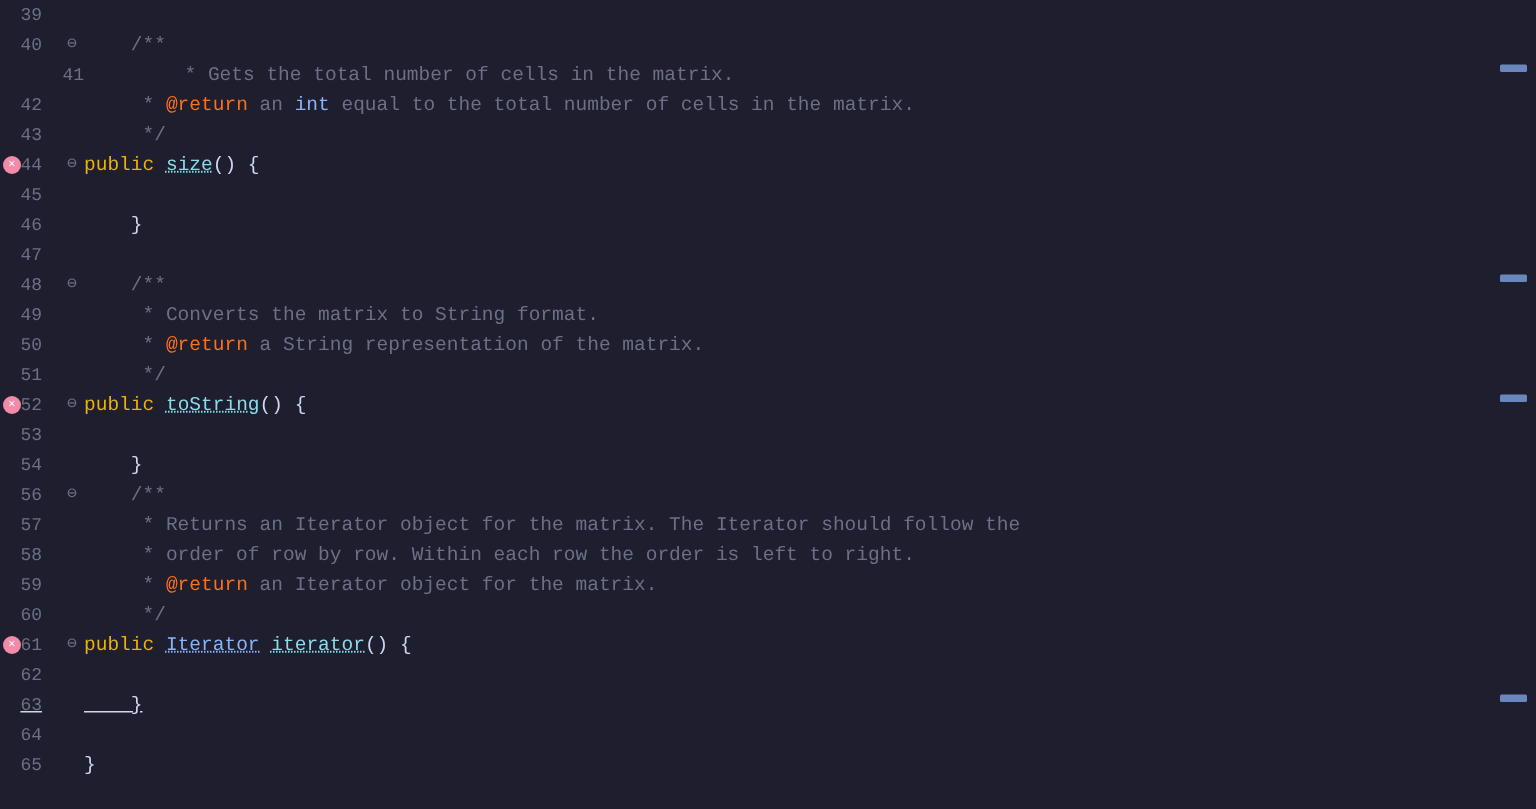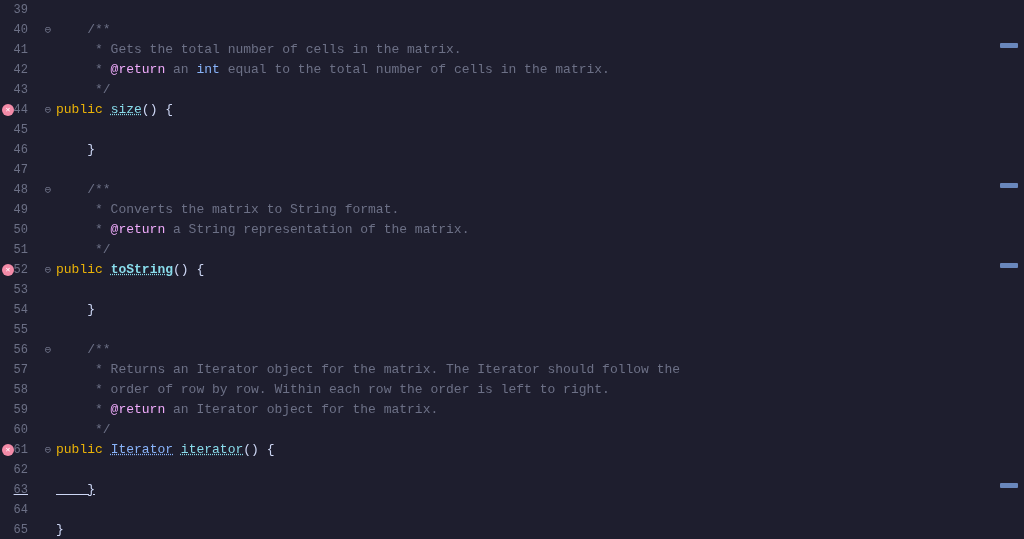--- a/index.html
+++ b/index.html
@@ -58,21 +58,21 @@
     }
 
     .code-content {
       flex: 1;
       white-space: pre;
     }
 
     
     .kw { color: #eab308; } 
     .cm { color: #6c7086; } 
-    .ret { color: #f0abfc; margin-top: 28px; } 
+    .ret { color: #f97316; margin-top: 28px; } 
     .type { color: #89b4fa; } 
     .fn { color: #89dceb; }
 
     .right-marker {
       position: absolute;
       right: 6px;
       top: 3px;
       width: 18px;
       height: 5px;
       background-color: #89b4fa;
@@ -93,21 +93,21 @@
     </div>
 
     <div class="line">
       <div class="line-number">40</div>
       <div class="line-icon">
           <span class="fold-dash">⊖</span>
         </div>
       <div class="code-content cm">    /**</div>
     </div>
 
-    <div class="line" style="position:relative;">
+    <div class="line" style="position:relative;margin-left:28px;">
       <div class="line-number">41</div>
       <div class="line-icon"></div>
       <div class="code-content cm">     * Gets the total number of cells in the matrix.</div>
       <div class="right-marker"></div>
     </div>
 
     <div class="line">
       <div class="line-number">42</div>
       <div class="line-icon"></div>
       <div class="code-content"><span class="cm">     * </span><span class="ret">@return</span><span class="cm"> an </span><span class="type" style="">int</span><span class="cm"> equal to the total number of cells in the matrix.</span></div>
@@ -180,41 +180,36 @@
     <div class="line" style="position:relative;">
       <div class="line-number" style="position:relative;">
         <span style="position:absolute; left:2px; top:4px; width:12px; height:12px; background:#f38ba8; border-radius:50%; display:flex; align-items:center; justify-content:center;">
           <span style="color:white; font-size:8px; font-weight:bold;">✕</span>
         </span>
         52
       </div>
       <div class="line-icon">
           <span class="fold-dash">⊖</span>
         </div>
-      <div class="code-content"><span class="kw">public</span> <span class="fn" style="text-decoration:underline dotted;font-weight:bold;">toString</span><span style="color:#cdd6f4;">() {</span></div>
+      <div class="code-content"><span class="kw">public</span> <span class="fn" style="text-decoration:underline dotted;">toString</span><span style="color:#cdd6f4;">() {</span></div>
       <div class="right-marker"></div>
     </div>
 
     <div class="line">
       <div class="line-number">53</div>
       <div class="line-icon"></div>
       <div class="code-content"></div>
     </div>
 
     <div class="line">
       <div class="line-number">54</div>
       <div class="line-icon"></div>
       <div class="code-content">    }</div>
     </div>
 
-    <div class="line">
-      <div class="line-number">55</div>
-      <div class="line-icon"></div>
-      <div class="code-content"></div>
-    </div>
 
     <div class="line">
       <div class="line-number">56</div>
       <div class="line-icon">
           <span class="fold-dash">⊖</span>
         </div>
       <div class="code-content cm">    /**</div>
     </div>
 
     <div class="line">

